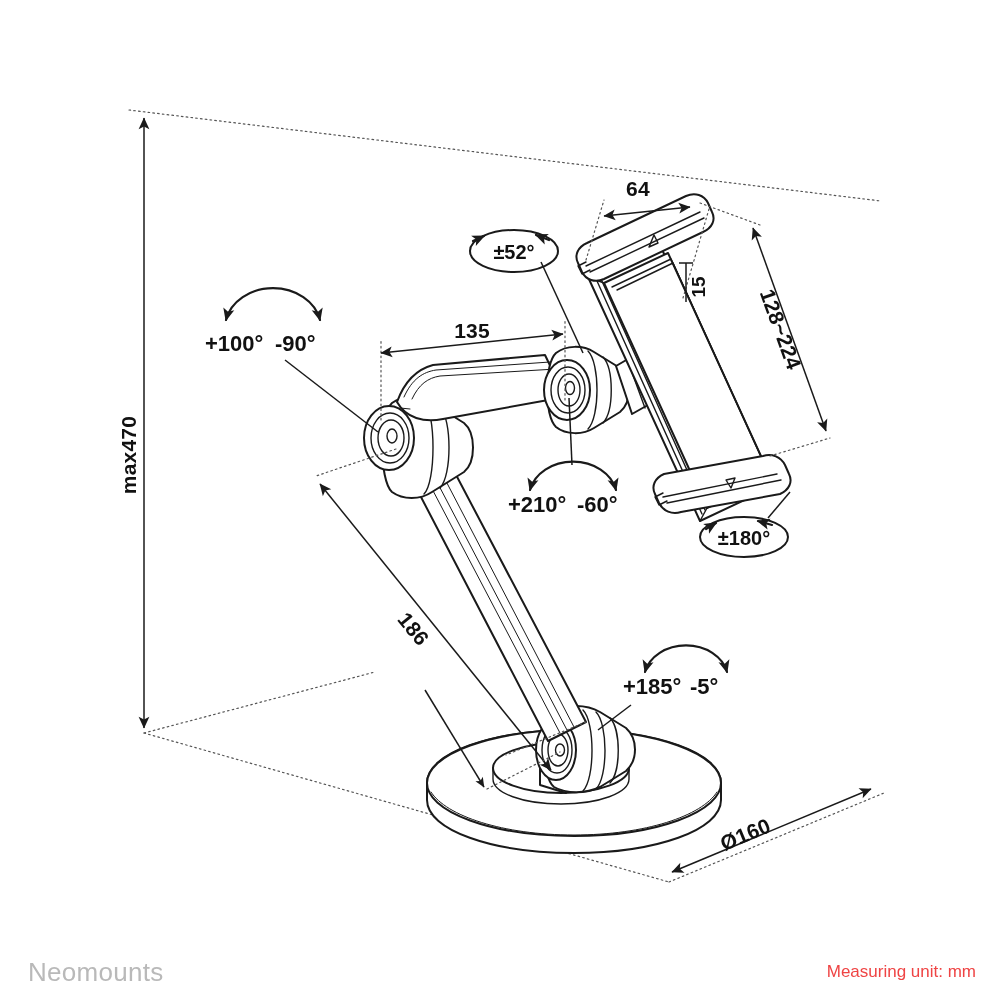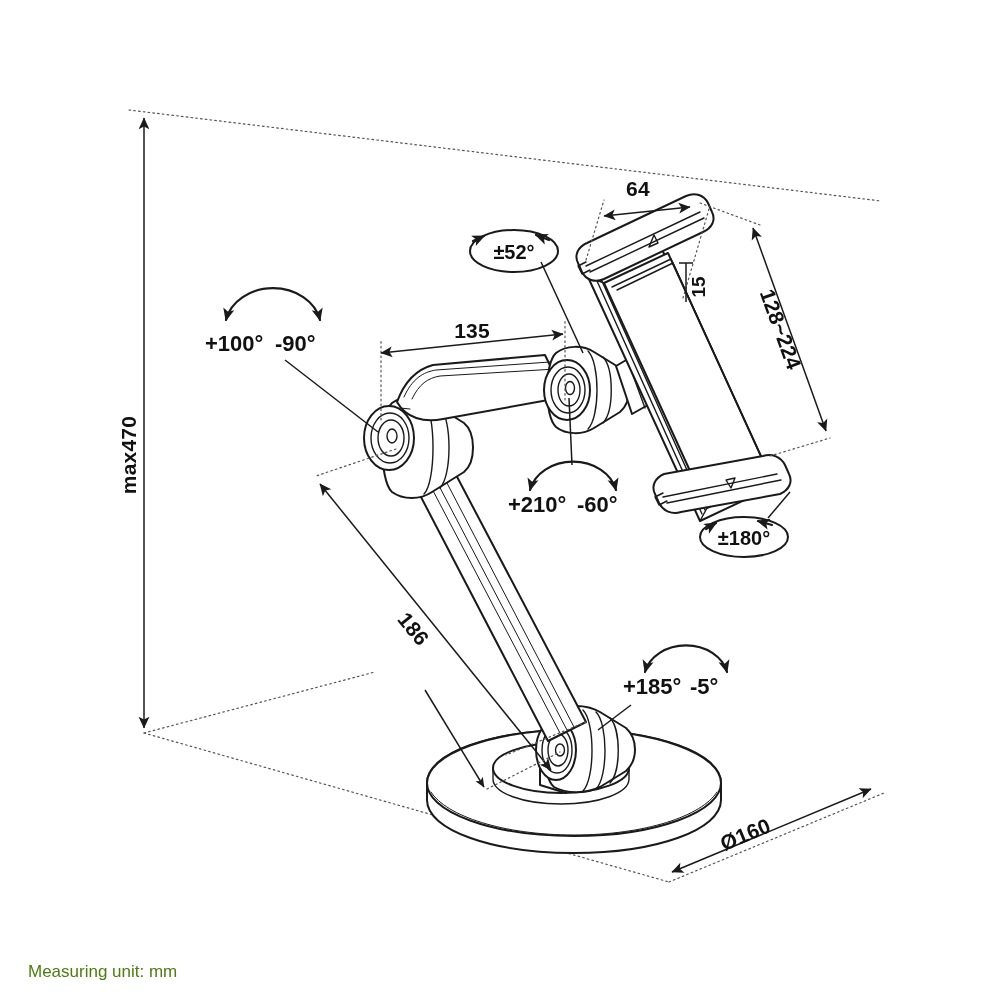--- a/index.html
+++ b/index.html
@@ -120,21 +120,21 @@
     font-family: "Liberation Sans", sans-serif;
     font-size: 26px;
     font-weight: 400;
     color: #b9b9b9;
     letter-spacing: 0.3px;
   }
   .unitnote {
     font-family: "Liberation Sans", sans-serif;
     font-size: 17px;
     font-weight: 400;
-    color: #4d7c0f;
+    color: #ef4444;
   }
 </style>
 </head>
 <body>
 
 <div id="drawing-root">
   <svg class="canvas" viewBox="0 0 1004 1004" xmlns="http://www.w3.org/2000/svg">
     <defs>
       <marker id="arrowEnd" viewBox="0 0 12 12" refX="10.5" refY="6" markerWidth="9" markerHeight="9" orient="auto-start-reverse">
         <path d="M0.5,1.2 L11,6 L0.5,10.8 L3,6 Z" fill="#1a1a1a"></path>
@@ -397,15 +397,16 @@
     </g>
 
     <g>
       <path class="leader" d="M425,690 L484,787" marker-end="url(#arrowSm)"></path>
       <path class="extline" d="M487,789 L560,752"></path>
     </g>
 
   </svg>
 
   <div class="footer">
+    <div class="brand">Neomounts</div>
     <div class="unitnote">Measuring unit: mm</div>
   </div>
 </div>
 
 </body></html>

